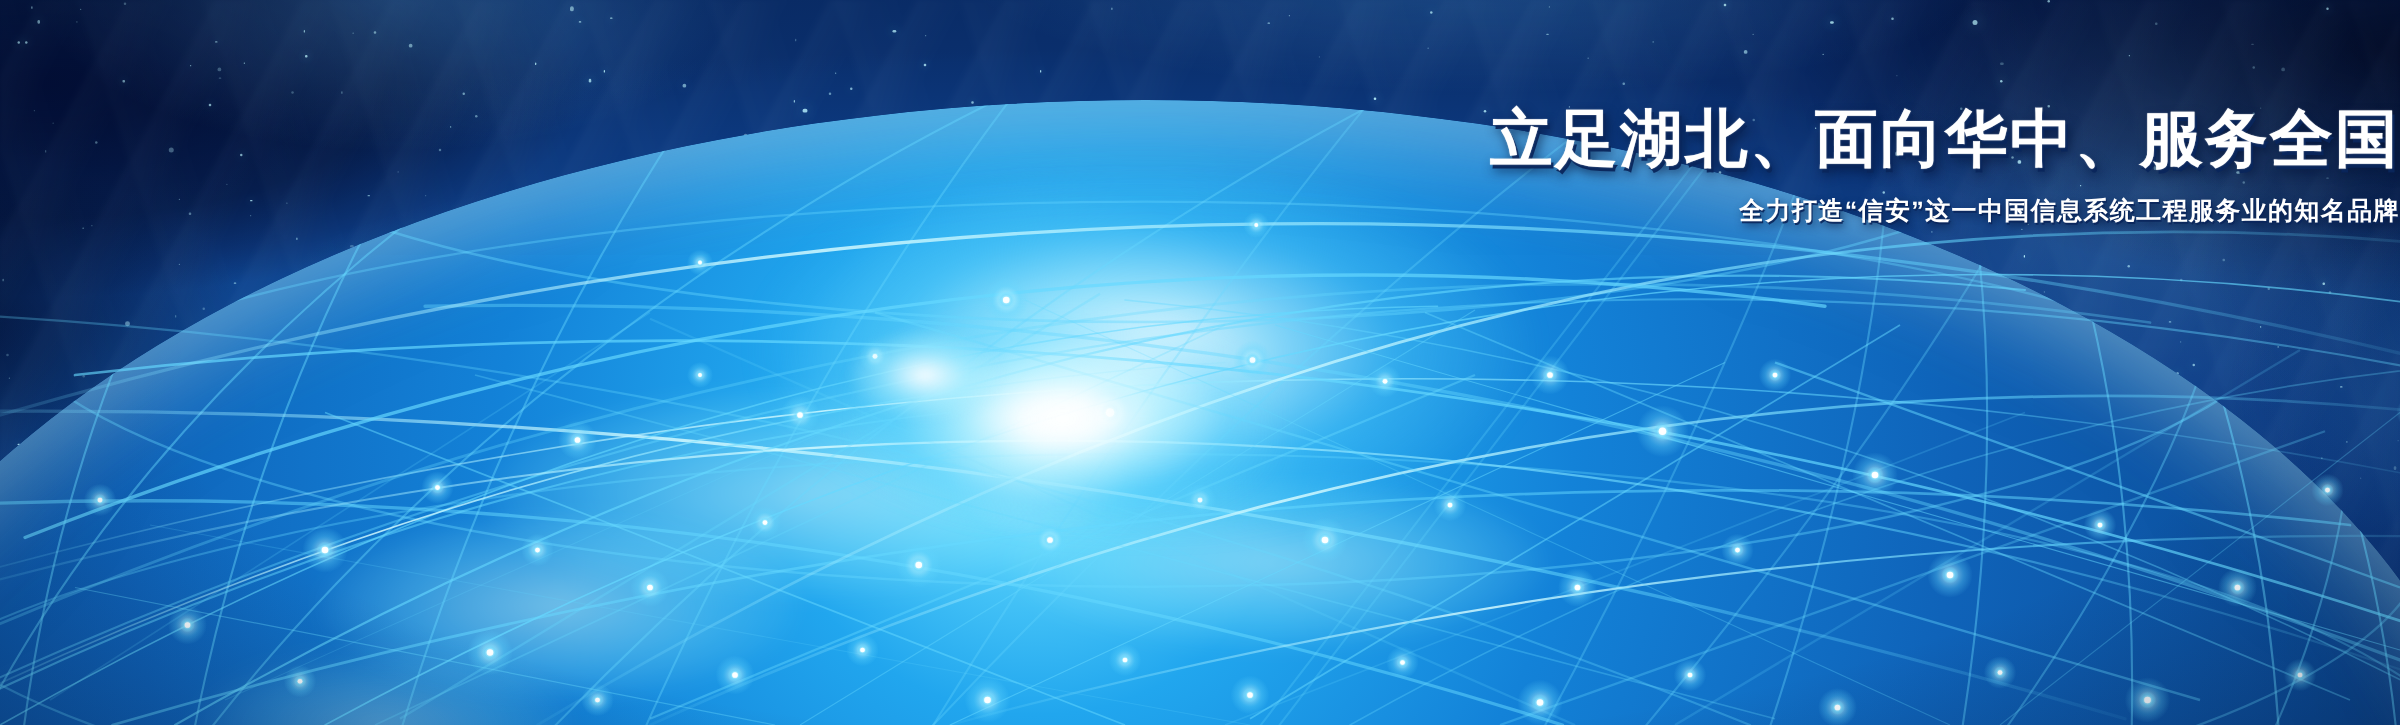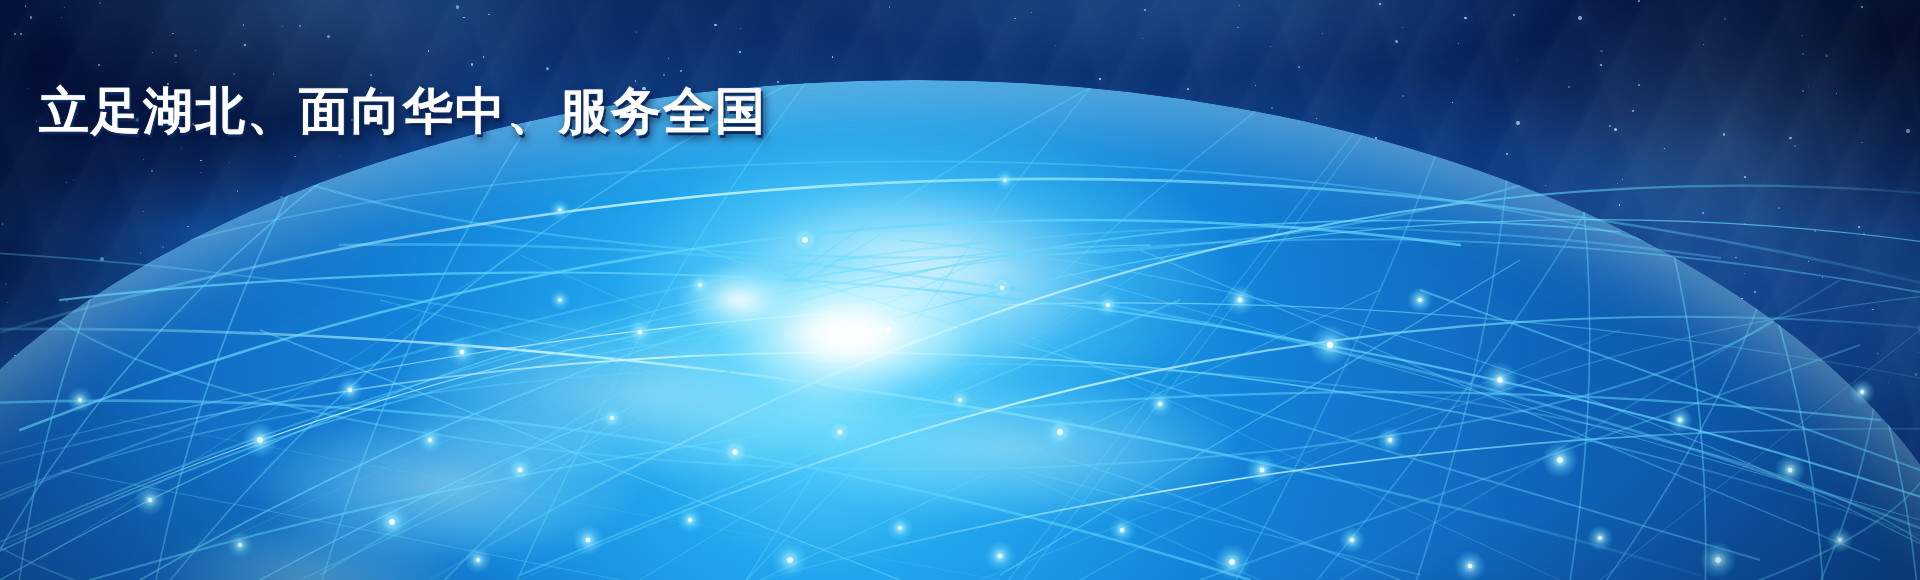--- a/index.html
+++ b/index.html
@@ -139,21 +139,21 @@
     background: radial-gradient(ellipse at center, rgba(255,255,255,.95) 0%, rgba(190,245,255,.5) 40%, rgba(0,0,0,0) 75%);
     filter: blur(4px);
     pointer-events: none;
   }
 
   
   .copy {
     position: absolute;
     left: 0; right: 0;
     top: 82px;
-    text-align: left;
+    text-align: right;
     z-index: 40;
     padding-left: 39px;
   }
   .headline {
     color: #ffffff;
     font-size: 50px;
     line-height: 1.18;
     font-weight: 700;
     letter-spacing: 2px;
     margin: 0;
@@ -697,15 +697,16 @@
       </g>
     </svg>
 
   <div class="flare"></div>
   <div class="flare2"></div>
 
   <div class="vignette"></div>
 
   <div class="copy">
     <h1 class="headline">立足湖北、面向华中、服务全国</h1>
+    <p class="subline">全力打造“信安”这一中国信息系统工程服务业的知名品牌</p>
   </div>
 
 </div>
 
 </body></html>

